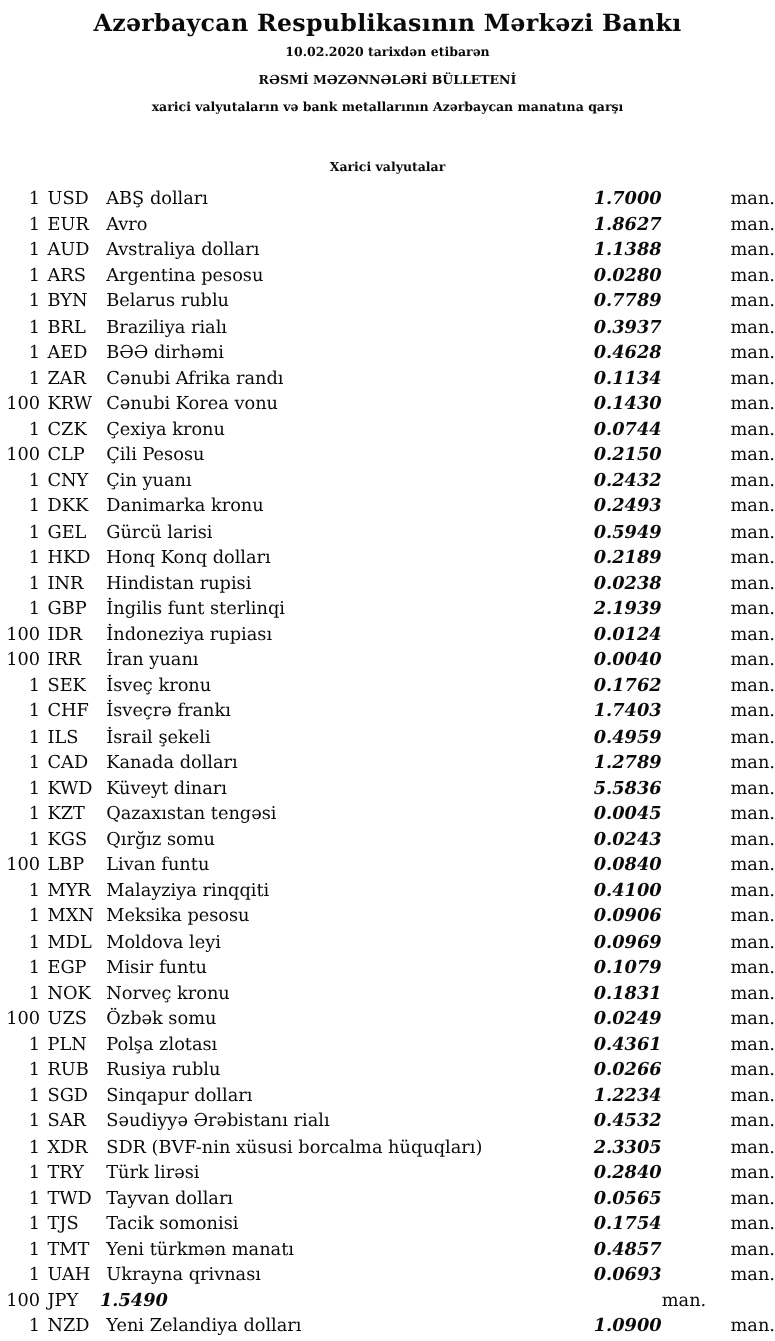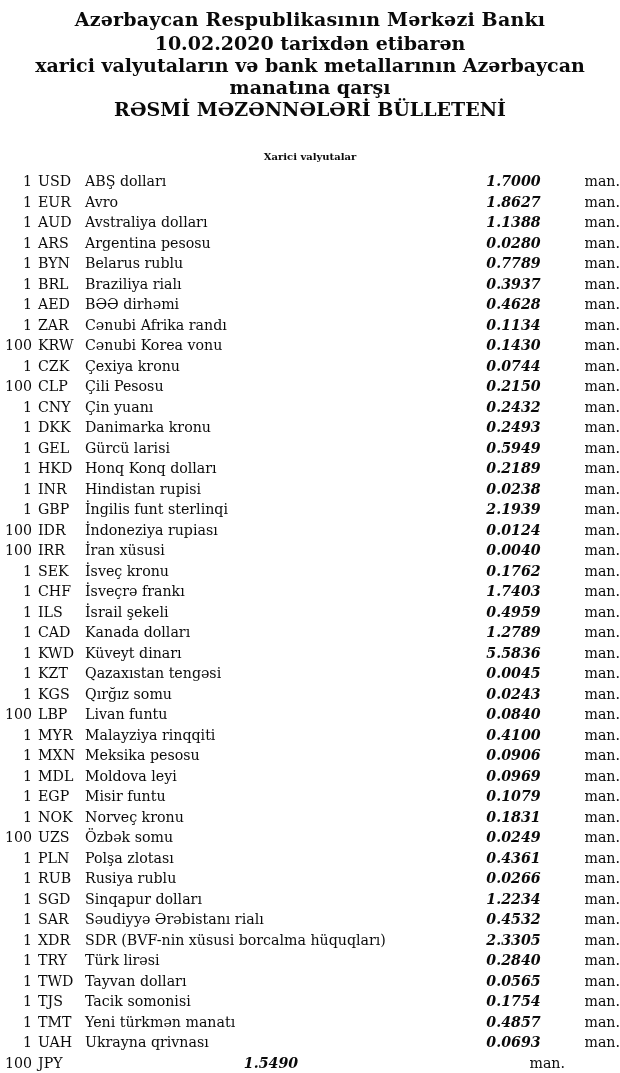--- a/index.html
+++ b/index.html
@@ -22,21 +22,21 @@
   }
   .bank-name {
     margin: 0;
     font-size: 19px;
     font-weight: bold;
     line-height: 26px;
     letter-spacing: 0.2px;
   }
   .hline {
     margin: 0;
-    font-size: 19px;
+    font-size: 10px;
     font-weight: bold;
     line-height: 22px;
   }
   .section-title {
     margin: 27px 0 4px 0;
     text-align: center;
     font-size: 10px;
     font-weight: bold;
     line-height: 20px;
   }
@@ -47,33 +47,33 @@
     display: grid;
     grid-template-columns: 32px 48px 1fr 90px 55px;
     height: 20.5px;
     line-height: 20.5px;
     font-size: 14.2px;
     white-space: nowrap;
   }
   .qty   { text-align: right; }
   .code  { text-align: left; margin-left: 6px; }
   .name  { padding-left: 5px; overflow: hidden; }
-  .rate  { text-align: center; font-weight: bold; font-style: italic; padding-right: 13px; }
+  .rate  { text-align: left; font-weight: bold; font-style: italic; padding-right: 13px; }
   .unit  { text-align: right; }
 </style>
 </head>
 <body>
 
 <div class="page">
 
   <header class="doc-header">
     <h1 class="bank-name">Azərbaycan Respublikasının Mərkəzi Bankı</h1>
     <p class="hline">10.02.2020 tarixdən etibarən</p>
+    <p class="hline">RƏSMİ MƏZƏNNƏLƏRİ BÜLLETENİ</p>
     <p class="hline">xarici valyutaların və bank metallarının Azərbaycan manatına qarşı</p>
-    <p class="hline">RƏSMİ MƏZƏNNƏLƏRİ BÜLLETENİ</p>
   </header>
 
   <h2 class="section-title">Xarici valyutalar</h2>
 
   <div class="table">
 
   <div class="row">
         <span class="qty">1</span>
         <span class="code">USD</span>
         <span class="name">ABŞ dolları</span>
@@ -195,21 +195,21 @@
       <div class="row">
         <span class="qty">100</span>
         <span class="code">IDR</span>
         <span class="name">İndoneziya rupiası</span>
         <span class="rate">0.0124</span>
         <span class="unit">man.</span>
       </div>
       <div class="row">
         <span class="qty">100</span>
         <span class="code">IRR</span>
-        <span class="name">İran xüsusi</span>
+        <span class="name">İran yuanı</span>
         <span class="rate">0.0040</span>
         <span class="unit">man.</span>
       </div>
       <div class="row">
         <span class="qty">1</span>
         <span class="code">SEK</span>
         <span class="name">İsveç kronu</span>
         <span class="rate">0.1762</span>
         <span class="unit">man.</span>
       </div>

